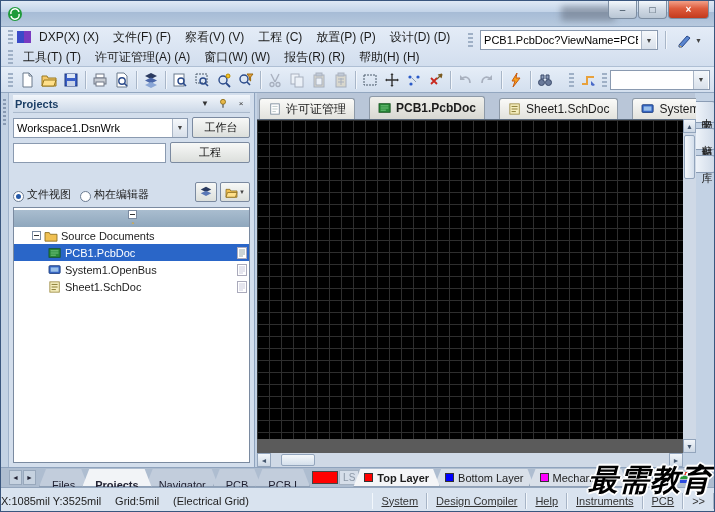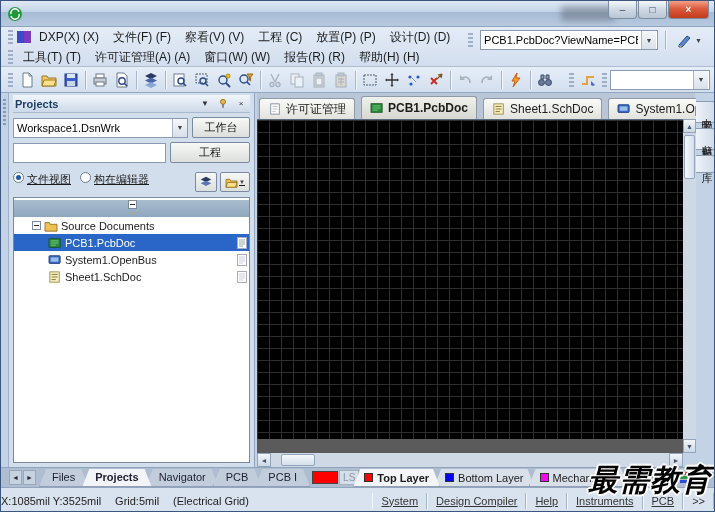--- a/index.html
+++ b/index.html
@@ -50,38 +50,38 @@
   
   .projects { position:absolute; left:8px; top:0; width:246px; height:100%; background:#d3deec; border-right:1px solid #8fa3bd; display:flex; flex-direction:column; padding:2px 4px 4px; }
   .phead { height:18px; display:flex; align-items:center; padding:0 2px; gap:4px;
     background:linear-gradient(180deg,#f2f6fb,#cdd9e8); border-bottom:1px solid #aab9cc; }
   .phead .ptitle { flex:1; font-weight:bold; color:#1c3f66; font-size:11px; }
   .phead .hbtn { width:14px; height:14px; display:flex; align-items:center; justify-content:center; font-size:8px; color:#333; }
   .prow { display:flex; align-items:center; gap:4px; margin-top:4px; }
   .prow .combo { flex:1; }
   .btn3d { height:21px; padding:0 10px; font-size:11px; display:flex; align-items:center; justify-content:center;
     background:linear-gradient(180deg,#f7f8f7,#dcdfdc); border:1px solid #7b8aa0; border-radius:2px; color:#111; white-space:nowrap; }
-  .radiorow { display:flex; align-items:flex-start; margin-top:9px; gap:3px;text-decoration:underline; }
+  .radiorow { display:flex; align-items:flex-end; margin-top:19px; gap:3px; }
   .radio { width:11px; height:11px; border-radius:50%; border:1px solid #6c7c92; background:#fff; position:relative; }
   .radio.on::after { content:""; position:absolute; left:2px; top:2px; width:5px; height:5px; border-radius:50%; background:#2458a8; }
   .radiolabel { font-size:11px; margin-right:6px; }
   .sqbtn { width:22px; height:20px; display:flex; align-items:center; justify-content:center;
     background:linear-gradient(180deg,#f7f8f7,#dcdfdc); border:1px solid #7b8aa0; border-radius:2px; gap:1px; }
   .tree { flex:1; margin-top:5px; background:#fff; border:1px solid #7a8aa0; overflow:hidden; padding-top:2px; font-size:11px; }
   .trow { height:17px; display:flex; align-items:center; gap:3px; white-space:nowrap; padding-right:2px; }
   .expander { width:9px; height:9px; border:1px solid #7a8aa0; background:#fff; position:relative; flex:none; }
   .expander::after { content:""; position:absolute; left:1px; top:3px; width:5px; height:1px; background:#333; }
   .trow .lbl { flex:1; overflow:hidden; }
   .trow .docicon { flex:none; margin-left:auto; }
   .row-free { background:linear-gradient(180deg,#a9bdcf,#8fa7bd); font-weight:bold;flex-direction:column; }
   .row-sel { background:#2a66c8; color:#fff; }
   .ind1 { padding-left:4px; } .ind2 { padding-left:18px; } .ind3 { padding-left:34px; }
 
   
-  .doctabs { position:absolute; left:256px; top:0; width:438px; height:26px; background:#b9c6d8; display:flex; align-items:flex-end; gap:6px; padding:3px 2px 0; }
+  .doctabs { position:absolute; left:256px; top:0; width:438px; height:26px; background:#b9c6d8; display:flex; align-items:flex-end; gap:14px; padding:3px 2px 0; }
   .dtab { height:21px; display:flex; align-items:center; gap:4px; padding:0 8px; font-size:12px;
     background:linear-gradient(180deg,#fafaf8,#e2e2dd); border:1px solid #8e9aa8; border-bottom:none; border-radius:3px 3px 0 0; white-space:nowrap; }
   .dtab.active { background:linear-gradient(180deg,#f0f0ec,#d8d8d2); height:23px; font-weight:bold; }
   .ico14 { width:14px; height:12px; }
 
   
   .canvas { position:absolute; left:256px; top:26px; width:426px; height:320px; background-color:#000;
     background-image:linear-gradient(#2e2e2e 1px, transparent 1px), linear-gradient(90deg,#2e2e2e 1px, transparent 1px);
     background-size:12px 12px; border-top:1px solid #5a6a7e; }
   .canvas-gray { position:absolute; left:256px; top:346px; width:426px; height:14px; background:#5b5b5b; }
@@ -94,21 +94,21 @@
   .vscroll .scrbtn.bottom { margin-top:auto; }
 
   
   .righttabs { position:absolute; left:695px; top:0; width:20px; height:100%; background:#c3d2e4; display:flex; flex-direction:column; gap:5px; padding-top:8px; }
   .vtab { writing-mode:vertical-rl; text-orientation:upright; letter-spacing:2px; font-size:11px; color:#222;
     background:linear-gradient(90deg,#eef3f9,#cfdae8); border:1px solid #8a9cb4; border-left:none; border-radius:0 4px 4px 0; padding:7px 1px; margin-left:0; }
 
   
   .bottomtabs { position:absolute; left:0; top:466px; width:100%; height:20px; background:#aebdd0; border-top:1px solid #8fa3bd; display:flex; align-items:flex-start; padding:1px 0 0 8px; }
   .navarrow { width:13px; height:15px; display:flex; align-items:center; justify-content:center; font-size:7px; color:#223; background:#c6d2e0; border:1px solid #98a8bc; margin-right:1px; margin-top:1px; }
-  .ptab { height:18px; padding:2px 12px 0; font-size:11px; color:#223; background:#c2cddc; border:1px solid #8fa0b6; border-top:none;
+  .ptab { height:18px; padding:10px 12px 0; font-size:11px; color:#223; background:#c2cddc; border:1px solid #8fa0b6; border-top:none;
     clip-path:polygon(7px 0, calc(100% - 7px) 0, 100% 100%, 0 100%); margin-left:-6px; white-space:nowrap; }
   .ptab.active { background:#f2f4f7; font-weight:bold; z-index:2; }
   .lschip { width:26px; height:13px; border:1px solid #444; margin:2px 1px 0 2px; }
   .lsbox { height:15px; padding:1px 3px 0; font-size:10px; color:#8b97a6; background:#d6dee9; border:1px solid #a5b2c2; margin-top:1px; }
   .ltab { height:18px; display:flex; align-items:center; gap:4px; padding:0 10px; font-size:11px; background:#d9e0e9; border:1px solid #8fa0b6; border-top:none;
     clip-path:polygon(7px 0, calc(100% - 7px) 0, 100% 100%, 0 100%); margin-left:-6px; white-space:nowrap; }
   .ltab.active { background:#f4f5f7; font-weight:bold; z-index:2; }
   .ltab .chip { width:9px; height:9px; border:1px solid #333; flex:none; }
   .ltab.cut { width:30px; overflow:hidden; padding-right:0; }
   .minibtn { width:13px; height:13px; margin-top:2px; display:flex; align-items:center; justify-content:center; font-size:6px; color:#223;

